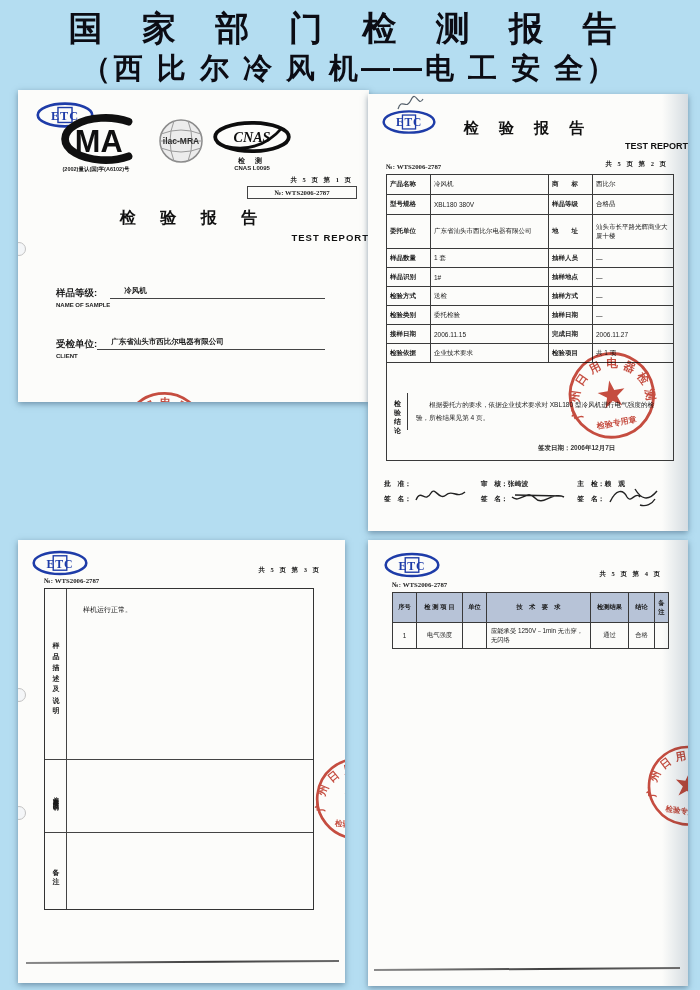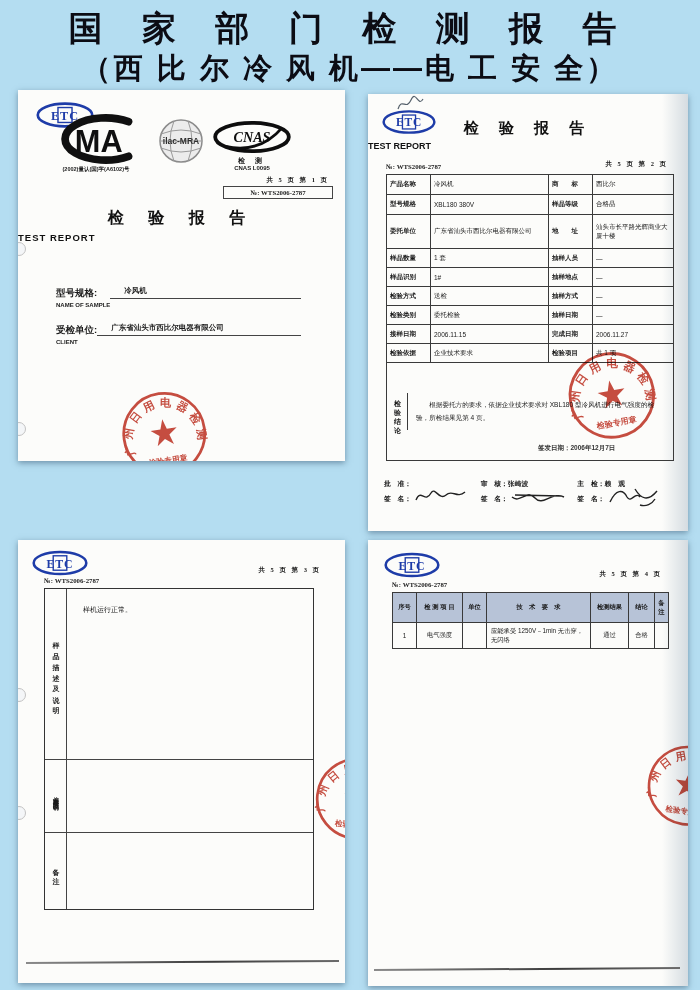--- a/index.html
+++ b/index.html
@@ -10,34 +10,34 @@
     color:#1a1a1a;
   }
   .abs{position:absolute;}
   
   .main-title{left:0;right:0;top:6px;text-align:center;font-size:34px;font-weight:bold;
     letter-spacing:15px;color:#0c0c14;font-family:"Liberation Sans",sans-serif;white-space:nowrap;}
   .sub-title{left:0;right:0;top:49px;text-align:center;font-size:29px;font-weight:bold;
     letter-spacing:3px;color:#0c0c14;white-space:nowrap;}
   
   .page{position:absolute;background:#fcfcfa;box-shadow:0 2px 6px rgba(40,70,95,.5);overflow:hidden;}
-  #p1{left:18px;top:90px;width:327px;height:371px;}
+  #p1{left:18px;top:90px;width:327px;height:312px;padding-left:24px;}
   #p2{left:368px;top:94px;width:320px;height:437px;}
   #p3{left:18px;top:540px;width:327px;height:443px;}
   #p4{left:368px;top:540px;width:320px;height:446px;}
   .edgeband{position:absolute;top:0;bottom:0;right:0;width:26px;
     background:linear-gradient(to right,rgba(0,0,0,0),rgba(140,160,178,.35));}
   .scanline{position:absolute;height:2px;background:linear-gradient(to right,#8a8a8a,#3c3c3c 60%,#6b6b6b);transform:rotate(-.4deg);}
   .hole{position:absolute;left:-6px;width:12px;height:12px;border-radius:50%;
     border:1px solid #c2c2c2;background:#f4f6f8;}
   
   .pageno{font-size:6.5px;font-weight:bold;font-family:"Liberation Serif",serif;letter-spacing:2px;}
   .repno{font-size:6.8px;font-weight:bold;font-family:"Liberation Serif",serif;}
   .rep-cn{text-align:center;font-weight:bold;color:#111;}
-  .rep-en{text-align:left;font-weight:bold;color:#111;}
+  .rep-en{text-align:right;font-weight:bold;color:#111;}
   
   .nobox{border:1px solid #444;padding:2px 4px;text-align:center;}
   .field{display:flex;align-items:flex-end;position:absolute;left:38px;right:44px;}
   .flabel{flex:0 0 auto;display:flex;flex-direction:column;}
   .flabel .cn{font-size:9.5px;font-weight:bold;white-space:nowrap;}
   .flabel .en{font-size:6px;font-weight:bold;white-space:nowrap;margin-top:2px;}
   .fline{flex:1 1 auto;position:relative;border-bottom:1px solid #444;margin-bottom:9px;height:14px;}
   .fvalue{position:absolute;left:14px;bottom:2px;font-size:7.5px;font-weight:bold;white-space:nowrap;}
   .inst-cn{left:0;right:0;text-align:center;font-size:11.5px;font-weight:bold;letter-spacing:6px;color:#20243a;white-space:nowrap;}
   .inst-en{left:0;right:0;text-align:center;font-size:7px;font-weight:bold;color:#131c49;}
@@ -123,28 +123,28 @@
   <div class="abs" style="left:194px;top:75px;width:80px;text-align:center;font-size:6px;font-weight:bold">CNAS L0095</div>
 
   <div class="abs pageno" style="right:16px;top:86px">共 5 页 第 1 页</div>
   <div class="abs nobox repno" style="right:12px;top:96px;width:100px">№:  WTS2006-2787</div>
 
   <div class="abs rep-cn" style="left:0;right:0;top:118px;font-size:16px;letter-spacing:10px">检 验 报 告</div>
   <div class="abs rep-en" style="left:0;right:0;top:142px;font-size:9.5px;letter-spacing:1px">TEST REPORT</div>
 
   <div class="field" style="top:194px">
     <div class="flabel">
-        <span class="cn">型号规格:</span>
+        <span class="cn">样品等级:</span>
         <span class="en">NAME OF SAMPLE</span>
       </div>
     <div class="fline">
         <span class="fvalue">冷风机</span>
       </div>
   </div>
-  <div class="field" style="top:231px">
+  <div class="field" style="top:245px">
     <div class="flabel">
         <span class="cn">受检单位:</span>
         <span class="en">CLIENT</span>
       </div>
     <div class="fline">
         <span class="fvalue">广东省汕头市西比尔电器有限公司</span>
       </div>
   </div>
 
   <svg class="abs stamp" style="left:100px;top:296px;transform:rotate(-8deg)" width="92" height="92" viewBox="0 0 100 100">

